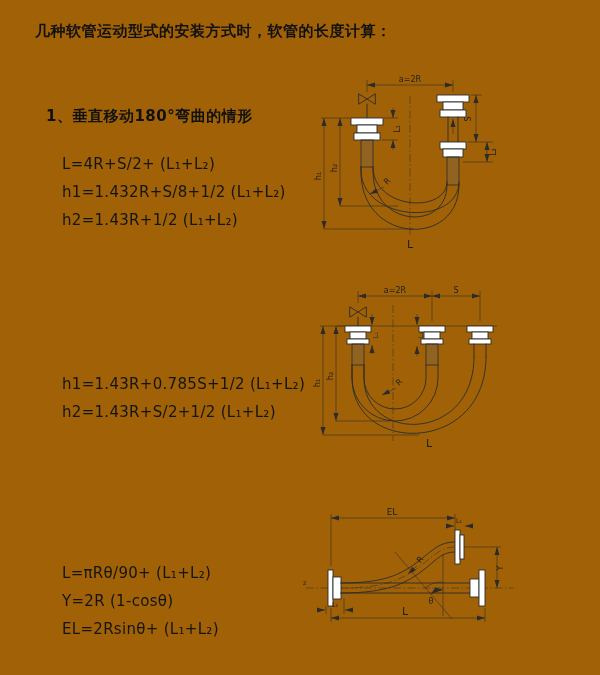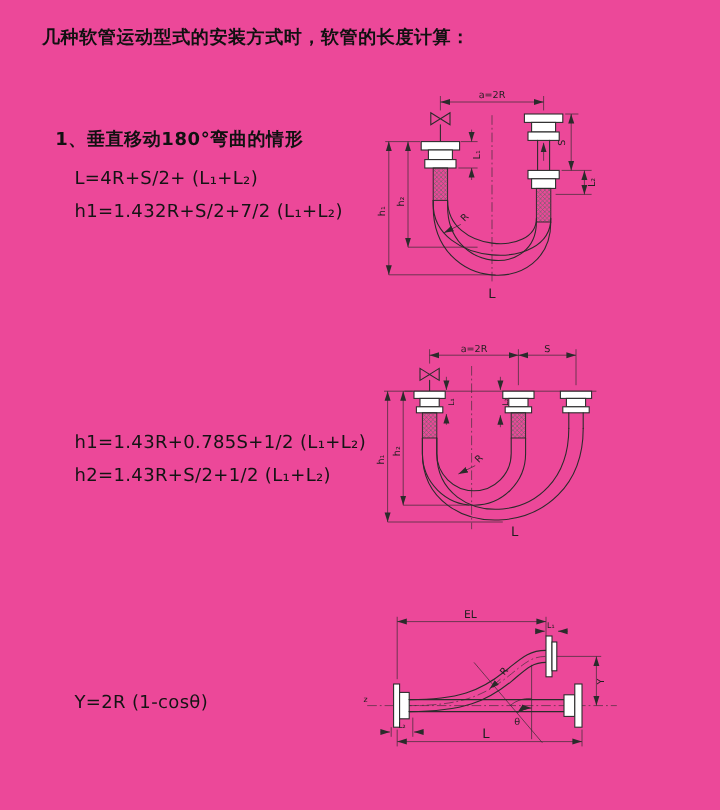--- a/index.html
+++ b/index.html
@@ -1,47 +1,50 @@
 <!DOCTYPE html>
 <html><head>
 <meta charset="utf-8">
 <style>
   html,body{margin:0;padding:0;background:#e8e8e8;}
-  .page{position:relative;width:600px;height:675px;background:#ec4899;overflow:hidden;
+  .page{position:relative;width:600px;height:675px;background:#a16207;overflow:hidden;
         font-family:"DejaVu Sans","Liberation Sans",sans-serif;color:#111;}
   .t{position:absolute;white-space:nowrap;}
   .title{left:35px;top:22px;font-size:15px;font-weight:700;letter-spacing:0.5px;}
   .heading{font-size:15px;font-weight:700;letter-spacing:0.5px;text-align:center;}
-  .formula{font-size:15px;font-weight:400;letter-spacing:0.3px;color:#141414;}
+  .formula{font-size:15px;font-weight:400;letter-spacing:0.3px;color:#141414;margin-top:16px;}
   svg{position:absolute;overflow:visible;}
   .d-ln{fill:none;stroke:#2b2b2b;stroke-width:0.9;stroke-linecap:round;}
   .d-fit{fill:#ffffff;stroke:#2b2b2b;stroke-width:0.9;}
   .d-hx{stroke:#2b2b2b;stroke-width:0.8;}
   .d-dim{fill:none;stroke:#2b2b2b;stroke-width:0.55;}
   .d-cl{fill:none;stroke:#2b2b2b;stroke-width:0.5;stroke-dasharray:8 2.5 1.5 2.5;}
   svg text{font-family:"DejaVu Sans","Liberation Sans",sans-serif;font-size:8px;fill:#1f1f1f;}
   svg text.lbl-sm{font-size:6.5px;}
   svg text.lbl-md{font-size:9px;}
   svg text.lbl-lg{font-size:11px;}
 </style>
 </head>
 <body>
 
 <div class="page">
 
   <div class="t title">几种软管运动型式的安装方式时，软管的长度计算：</div>
 
   <div class="t heading" style="left:46px;top:107px">1、垂直移动180°弯曲的情形</div>
   <div class="t formula" style="left:62px;top:139px">L=4R+S/2+ (L₁+L₂)</div>
-  <div class="t formula" style="left:62px;top:167px">h1=1.432R+S/2+7/2 (L₁+L₂)</div>
+  <div class="t formula" style="left:62px;top:167px">h1=1.432R+S/8+1/2 (L₁+L₂)</div>
+  <div class="t formula" style="left:62px;top:195px">h2=1.43R+1/2 (L₁+L₂)</div>
 
   <div class="t formula" style="left:62px;top:359px">h1=1.43R+0.785S+1/2 (L₁+L₂)</div>
   <div class="t formula" style="left:62px;top:387px">h2=1.43R+S/2+1/2 (L₁+L₂)</div>
 
+  <div class="t formula" style="left:62px;top:548px">L=πRθ/90+ (L₁+L₂)</div>
   <div class="t formula" style="left:62px;top:576px">Y=2R (1-cosθ)</div>
+  <div class="t formula" style="left:62px;top:604px">EL=2Rsinθ+ (L₁+L₂)</div>
 
   <svg style="left:310px;top:72px" width="280" height="195" viewBox="0 0 280 195">
     <defs>
       <marker id="ar1" markerUnits="userSpaceOnUse" markerWidth="9" markerHeight="8" refX="8" refY="4" orient="auto-start-reverse">
         <path d="M0,1.5 L8,4 L0,6.5 Z" fill="#2b2b2b"></path>
       </marker>
       <pattern id="hx1" patternUnits="userSpaceOnUse" width="3.6" height="3.6">
         <path d="M0,3.6 L3.6,0 M0,0 L3.6,3.6" stroke="#666" stroke-width="0.5"></path>
       </pattern>
     </defs>

